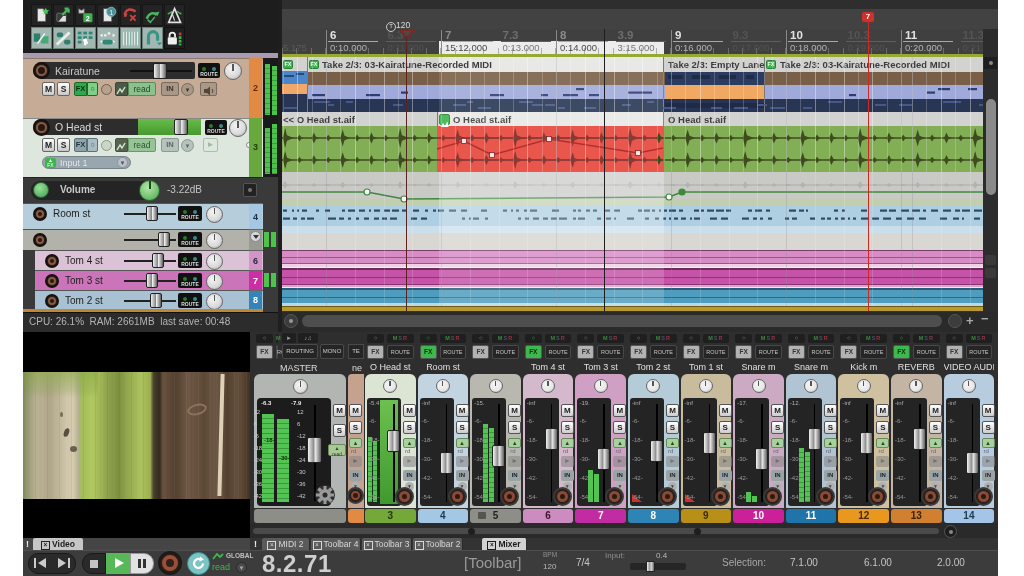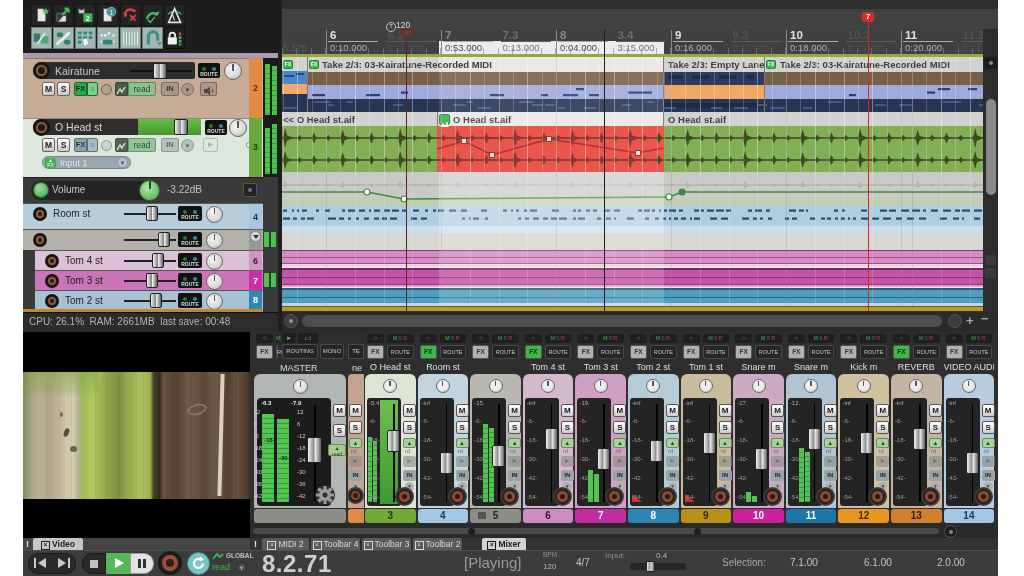--- a/index.html
+++ b/index.html
@@ -174,21 +174,21 @@
 <div class="a" style="left:181px;top:138.5px;width:13px;height:13px;border-radius:50%;background:#b6c2bc;border:1px solid #8a9a92;box-sizing:border-box;text-align:center;font-size:6px;color:#5a6a62;line-height:12px;">▼</div>
 <div class="a" style="left:203px;top:138px;width:15px;height:14px;background:#dde7dd;border:1.5px solid #a8c0a8;box-sizing:border-box;border-radius:2px;font-size:8px;color:#a0b8a0;text-align:center;line-height:11px;">►</div>
 <div class="a" style="left:42px;top:156px;width:89px;height:13px;background:#9aa6ae;border-radius:7px;border:1px solid #78848c;box-sizing:border-box;"></div>
 <div class="a" style="left:45px;top:157.5px;width:11px;height:10px;background:#3cb44c;border-radius:2px;font-size:5px;color:#fff;text-align:center;line-height:5px;">▲<br>FX</div>
 <div class="a" style="left:60px;top:157.5px;font-size:9px;color:#dfe5e9;font-weight:normal;white-space:nowrap;">Input 1</div>
 <div class="a" style="left:117px;top:157px;width:11px;height:11px;border-radius:50%;background:#b8c2c8;border:1px solid #8a949a;box-sizing:border-box;font-size:6px;color:#555;text-align:center;line-height:10px;">▼</div>
 <div class="a" style="left:246px;top:142px;width:6px;height:6px;border-radius:50%;background:#fff;border:1px solid #888;box-sizing:border-box;"></div>
 <div class="a" style="left:23px;top:177px;width:259px;height:26px;background:#3a3a3a;border-top:1px solid #222;box-sizing:border-box;"></div>
 <div class="a" style="left:31px;top:180.5px;width:122px;height:19px;background:#242424;border-radius:9px;"></div>
 <div class="a" style="left:33px;top:182px;width:16px;height:16px;border-radius:50%;background:radial-gradient(circle at 40% 35%,#9adf9a,#3f9f4f);border:1px solid #2a6a34;box-sizing:border-box;"></div>
-<div class="a" style="left:52px;top:184px;font-size:10px;color:#c8c8c8;font-weight:normal;white-space:nowrap;">Volume</div>
+<div class="a" style="left:60px;top:184px;font-size:10px;color:#c8c8c8;font-weight:bold;white-space:nowrap;">Volume</div>
 <div class="a" style="left:139px;top:179.5px;width:21px;height:21px;border-radius:50%;background:radial-gradient(circle at 42% 35%,#b2e8a8,#4aa84a);border:1px solid #2a6a34;box-sizing:border-box;"></div>
 <div class="a" style="left:149px;top:181px;width:1.5px;height:8px;background:#1e4a22;"></div>
 <div class="a" style="left:167px;top:184px;font-size:10px;color:#c4c4c4;font-weight:normal;white-space:nowrap;">-3.22dB</div>
 <div class="a" style="left:243px;top:183px;width:14px;height:14px;background:#222;border-radius:2px;border:1px solid #555;box-sizing:border-box;">
       <div style="margin:4px auto;width:4px;height:4px;border-radius:50%;background:#777;"></div>
     </div>
 <div class="a" style="left:23px;top:203px;width:259px;height:26px;background:#b6cddb;border-top:1px solid #555;box-sizing:border-box;"></div>
 <div class="a" style="left:33px;top:207px;width:14px;height:14px;border-radius:50%;background:#2a1f1a;border:2px solid #171210;box-sizing:border-box;"></div>
 <div class="a" style="left:36px;top:210px;width:8px;height:8px;border-radius:50%;border:2px solid #8a5a42;box-sizing:border-box;background:#241a14;"></div>
 <div class="a" style="left:53px;top:208px;font-size:10px;color:#1e1e1e;font-weight:normal;white-space:nowrap;">Room st</div>
@@ -273,30 +273,30 @@
 <div class="a" style="left:282px;top:48px;width:701px;height:6px;background:repeating-linear-gradient(90deg,#888 0 1px,transparent 1px 14.375px);opacity:.6;"></div>
 <div class="a" style="left:330.0px;top:29px;font-size:11.5px;color:#e2e2e2;font-weight:bold;white-space:nowrap;">6</div>
 <div class="a" style="left:328.0px;top:40.5px;width:50px;height:1.2px;background:#a8a8a8;"></div>
 <div class="a" style="left:330.0px;top:42px;font-size:9.5px;color:#b2b2b2;font-weight:normal;white-space:nowrap;">0:10.000</div>
 <div class="a" style="left:326.0px;top:30px;width:1px;height:24px;background:#8a8a8a;"></div>
 <div class="a" style="left:387.5px;top:29px;font-size:11.5px;color:#545454;font-weight:bold;white-space:nowrap;">6.3</div>
 <div class="a" style="left:385.5px;top:40.5px;width:50px;height:1.2px;background:#5e5e5e;"></div>
 <div class="a" style="left:387.5px;top:42px;font-size:9.5px;color:#525252;font-weight:normal;white-space:nowrap;">0:11.000</div>
 <div class="a" style="left:445.0px;top:29px;font-size:11.5px;color:#8a8a8a;font-weight:bold;white-space:nowrap;">7</div>
 <div class="a" style="left:443.0px;top:40.5px;width:50px;height:1.2px;background:#a8a8a8;"></div>
-<div class="a" style="left:445.0px;top:42px;font-size:9.5px;color:#4a4a4a;font-weight:normal;white-space:nowrap;">0:53.000</div>
+<div class="a" style="left:445.0px;top:42px;font-size:9.5px;color:#4a4a4a;font-weight:normal;white-space:nowrap;">15:12.000</div>
 <div class="a" style="left:441.0px;top:30px;width:1px;height:24px;background:#8a8a8a;"></div>
 <div class="a" style="left:502.5px;top:29px;font-size:11.5px;color:#6e6e6e;font-weight:bold;white-space:nowrap;">7.3</div>
 <div class="a" style="left:500.5px;top:40.5px;width:50px;height:1.2px;background:#5e5e5e;"></div>
 <div class="a" style="left:502.5px;top:42px;font-size:9.5px;color:#757575;font-weight:normal;white-space:nowrap;">0:13.000</div>
 <div class="a" style="left:560.0px;top:29px;font-size:11.5px;color:#8a8a8a;font-weight:bold;white-space:nowrap;">8</div>
 <div class="a" style="left:558.0px;top:40.5px;width:50px;height:1.2px;background:#a8a8a8;"></div>
-<div class="a" style="left:560.0px;top:42px;font-size:9.5px;color:#4a4a4a;font-weight:normal;white-space:nowrap;">0:04.000</div>
+<div class="a" style="left:560.0px;top:42px;font-size:9.5px;color:#4a4a4a;font-weight:normal;white-space:nowrap;">0:14.000</div>
 <div class="a" style="left:556.0px;top:30px;width:1px;height:24px;background:#8a8a8a;"></div>
-<div class="a" style="left:617.5px;top:29px;font-size:11.5px;color:#6e6e6e;font-weight:bold;white-space:nowrap;">3.4</div>
+<div class="a" style="left:617.5px;top:29px;font-size:11.5px;color:#6e6e6e;font-weight:bold;white-space:nowrap;">3.9</div>
 <div class="a" style="left:615.5px;top:40.5px;width:50px;height:1.2px;background:#5e5e5e;"></div>
 <div class="a" style="left:617.5px;top:42px;font-size:9.5px;color:#757575;font-weight:normal;white-space:nowrap;">3:15.000</div>
 <div class="a" style="left:675.0px;top:29px;font-size:11.5px;color:#e2e2e2;font-weight:bold;white-space:nowrap;">9</div>
 <div class="a" style="left:673.0px;top:40.5px;width:50px;height:1.2px;background:#a8a8a8;"></div>
 <div class="a" style="left:675.0px;top:42px;font-size:9.5px;color:#b2b2b2;font-weight:normal;white-space:nowrap;">0:16.000</div>
 <div class="a" style="left:671.0px;top:30px;width:1px;height:24px;background:#8a8a8a;"></div>
 <div class="a" style="left:732.5px;top:29px;font-size:11.5px;color:#545454;font-weight:bold;white-space:nowrap;">9.3</div>
 <div class="a" style="left:730.5px;top:40.5px;width:50px;height:1.2px;background:#5e5e5e;"></div>
 <div class="a" style="left:732.5px;top:42px;font-size:9.5px;color:#525252;font-weight:normal;white-space:nowrap;">0:17.000</div>
 <div class="a" style="left:790.0px;top:29px;font-size:11.5px;color:#e2e2e2;font-weight:bold;white-space:nowrap;">10</div>
@@ -1350,24 +1350,24 @@
       <path d="M12,7.5 a4.5,4.5 0 1 1 -2,-3.8" stroke="#fff" stroke-width="2.2" fill="none"></path>
       <path d="M9,0.5 l4,3 -4.5,2 z" fill="#fff"></path>
     </svg>
 <svg class="a" style="left:212px;top:553px;" width="12" height="7" viewBox="0 0 12 7">
       <path d="M1,6 L5,1 L8,4 L11,1" stroke="#3cb84c" stroke-width="1.8" fill="none"></path>
     </svg>
 <div class="a" style="left:226px;top:552px;font-size:6.5px;color:#c0c0c0;font-weight:bold;white-space:nowrap;">GLOBAL</div>
 <div class="a" style="left:212px;top:562px;font-size:9px;color:#3cb84c;font-weight:normal;white-space:nowrap;">read</div>
 <div class="a" style="left:236px;top:562px;width:11px;height:11px;border-radius:50%;background:#4a4a4a;border:1px solid #2a2a2a;box-sizing:border-box;text-align:center;font-size:6px;color:#aaa;line-height:10px;">▼</div>
 <div class="a" style="left:262px;top:550px;font-size:24px;color:#cfcfcf;font-weight:bold;white-space:nowrap;letter-spacing:0.5px;">8.2.71</div>
-<div class="a" style="left:464px;top:554px;font-size:15px;color:#9a9a9a;font-weight:normal;white-space:nowrap;">[Playing]</div>
+<div class="a" style="left:464px;top:554px;font-size:15px;color:#9a9a9a;font-weight:normal;white-space:nowrap;">[Toolbar]</div>
 <div class="a" style="left:543px;top:551px;font-size:6.5px;color:#909090;font-weight:normal;white-space:nowrap;">BPM</div>
 <div class="a" style="left:543px;top:562px;font-size:8px;color:#b8b8b8;font-weight:normal;white-space:nowrap;">120</div>
-<div class="a" style="left:576px;top:557px;font-size:10px;color:#c4c4c4;font-weight:normal;white-space:nowrap;">4/7</div>
+<div class="a" style="left:576px;top:557px;font-size:10px;color:#c4c4c4;font-weight:normal;white-space:nowrap;">7/4</div>
 <div class="a" style="left:605px;top:551px;font-size:8px;color:#909090;font-weight:normal;white-space:nowrap;">Input:</div>
 <div class="a" style="left:656px;top:551px;font-size:8px;color:#b8b8b8;font-weight:normal;white-space:nowrap;">0.4</div>
 <div class="a" style="left:630px;top:563px;width:56px;height:7px;background:#262626;border-radius:2px;"></div>
 <div class="a" style="left:646px;top:561px;width:9px;height:11px;background:linear-gradient(90deg,#f0f0f0,#888 45%,#e8e8e8 55%,#666);border:1px solid #222;border-radius:1px;box-sizing:border-box;"></div>
 <div class="a" style="left:722px;top:557px;font-size:10px;color:#a8a8a8;font-weight:normal;white-space:nowrap;">Selection:</div>
 <div class="a" style="left:790px;top:557px;font-size:10px;color:#c4c4c4;font-weight:normal;white-space:nowrap;">7.1.00</div>
 <div class="a" style="left:864px;top:557px;font-size:10px;color:#c4c4c4;font-weight:normal;white-space:nowrap;">6.1.00</div>
 <div class="a" style="left:937px;top:557px;font-size:10px;color:#c4c4c4;font-weight:normal;white-space:nowrap;">2.0.00</div>
 <div class="a" style="left:998px;top:0;width:26px;height:576px;background:#fff;"></div>
 <div class="a" style="left:0;top:0;width:23px;height:576px;background:#fff;"></div>

